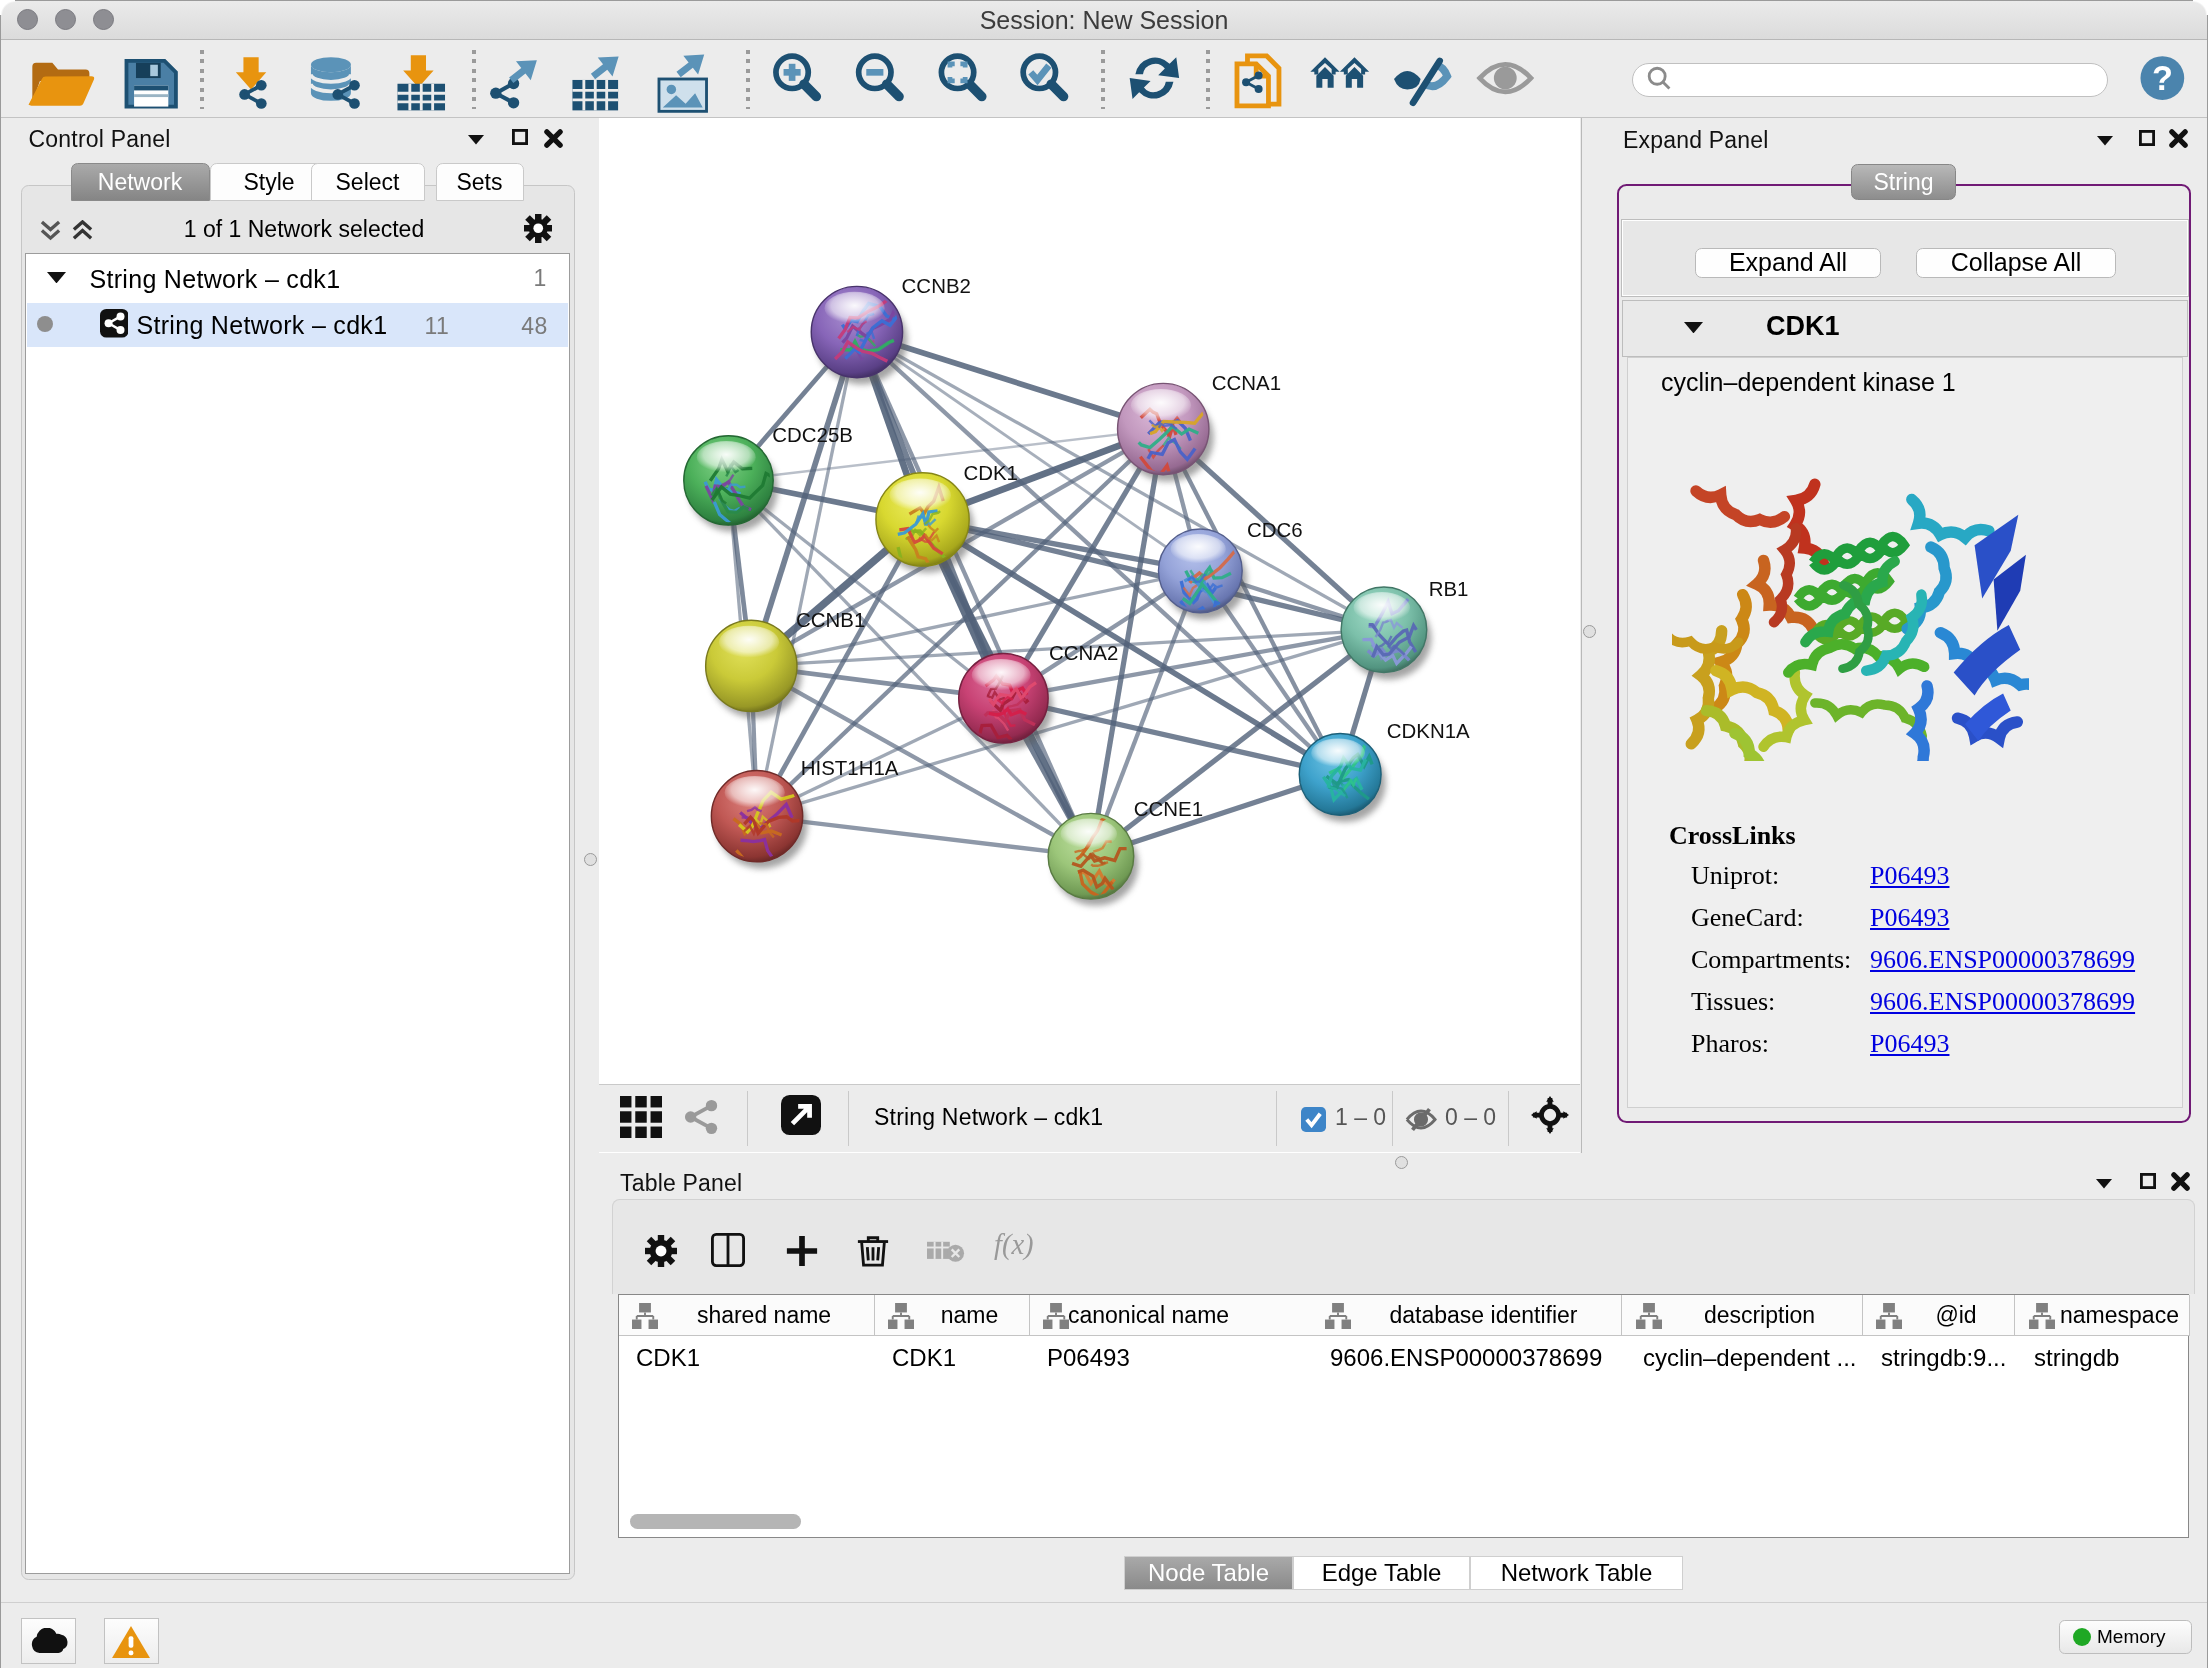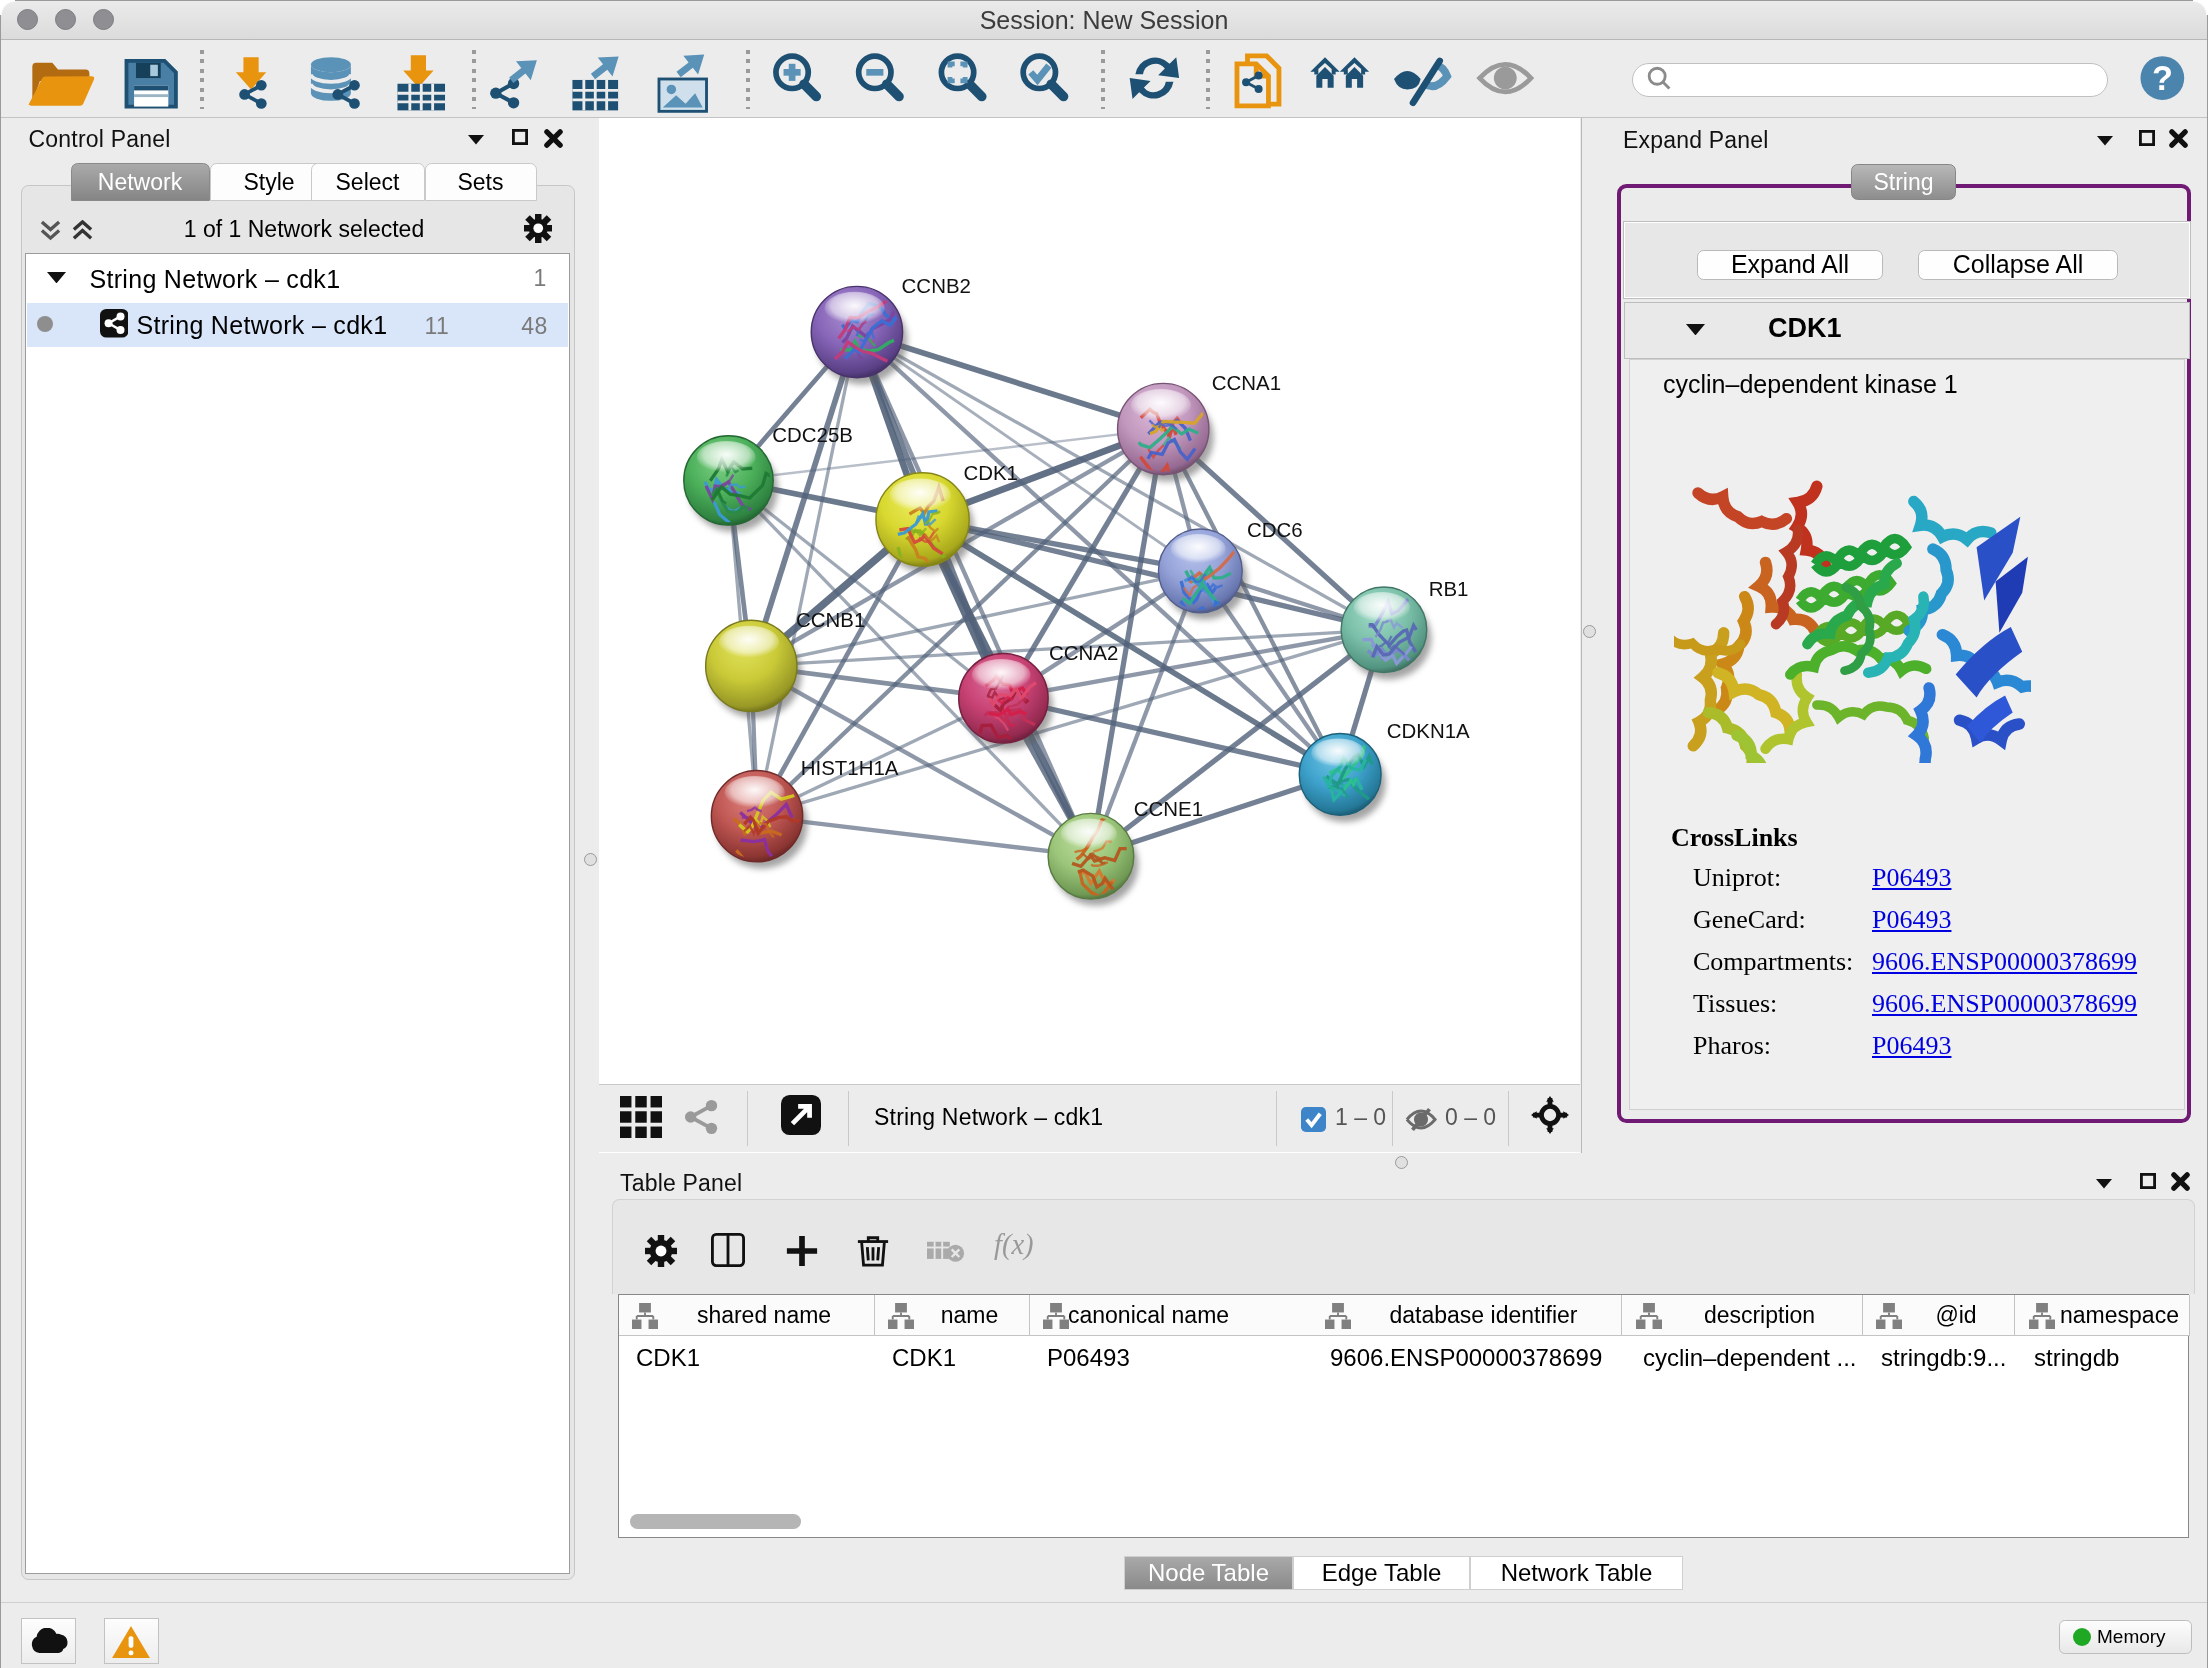--- a/index.html
+++ b/index.html
@@ -31,21 +31,21 @@
   background:#fff; border:1px solid #9c9c9c; }
 .crow { position:absolute; font-size:25px; color:#000; letter-spacing:0.3px; white-space:nowrap; }
 
 #netview { position:absolute; left:599px; top:118px; width:981px; height:1035px; background:#fff; }
 #netbar { position:absolute; left:599px; top:1084px; width:981px; height:68px; background:#ececec;
   border-top:1px solid #c9c9c9; }
 
 #rpanel { position:absolute; left:1581px; top:118px; width:628px; height:1035px; background:#ececec;
   border-left:1.9px solid #b9b9b9; }
 #rbody { position:absolute; left:35px; top:66px; width:574px; height:939px;
-  background:#ebebeb; border:4px solid #701a75; border-radius:9.5px; }
+  background:#ebebeb; border:2px solid #701a75; border-radius:9.5px; }
 #stringtab { position:absolute; left:269px; top:46px; width:105px; height:36px; z-index:5;
   background:linear-gradient(#b8b8b8,#8d8d8d); border:1px solid #878787; border-radius:6.7px;
   color:#fff; font-size:23px; text-align:center; line-height:34px; }
 .rbtn { position:absolute; top:62px; height:29.5px; background:#fefefe; border:1px solid #b9b9b9;
   border-radius:6.7px; font-size:25px; text-align:center; line-height:27.6px; }
 .serif { font-family:"Liberation Serif", serif; }
 a.link { color:#0000e0; text-decoration:underline; }
 
 #tpanel { position:absolute; left:599px; top:1153px; width:1609px; height:449px; background:#ececec; }
 #ttools { position:absolute; left:13.3px; top:46px; width:1583px; height:95px;
@@ -229,21 +229,21 @@
     <svg class="abs" style="left:502px;top:11.4px" width="16" height="16" viewBox="0 0 17 17">
       <rect x="1.5" y="1.5" width="14" height="14" fill="none" stroke="#111" stroke-width="3"></rect>
     </svg>
     <svg class="abs" style="left:534px;top:10.5px" width="19" height="19" viewBox="0 0 20 20">
       <path d="M3 3 L17 17 M17 3 L3 17" stroke="#111" stroke-width="5.5" stroke-linecap="round"></path>
     </svg>
     <div id="cpbody"></div>
     <div class="tab tabsel" style="left:61px;width:139px">Network</div>
     <div class="tab" style="left:200px;width:119px">Style</div>
     <div class="tab" style="left:301px;width:114px">Select</div>
-    <div class="tab" style="left:415px;width:112px">Sets</div>
+    <div class="tab" style="left:426px;width:88px">Sets</div>
     <svg class="abs" style="left:29.5px;top:102px" width="23" height="21" viewBox="0 0 24 22">
       <g stroke="#555" stroke-width="3.5" fill="none">
         <path d="M3 2 L12 10 L21 2"></path>
         <path d="M3 11 L12 19 L21 11"></path>
       </g>
     </svg>
     <svg class="abs" style="left:61px;top:102px" width="23" height="21" viewBox="0 0 24 22">
       <g stroke="#333" stroke-width="3.5" fill="none">
         <path d="M3 10 L12 2 L21 10"></path>
         <path d="M3 19 L12 11 L21 19"></path>

